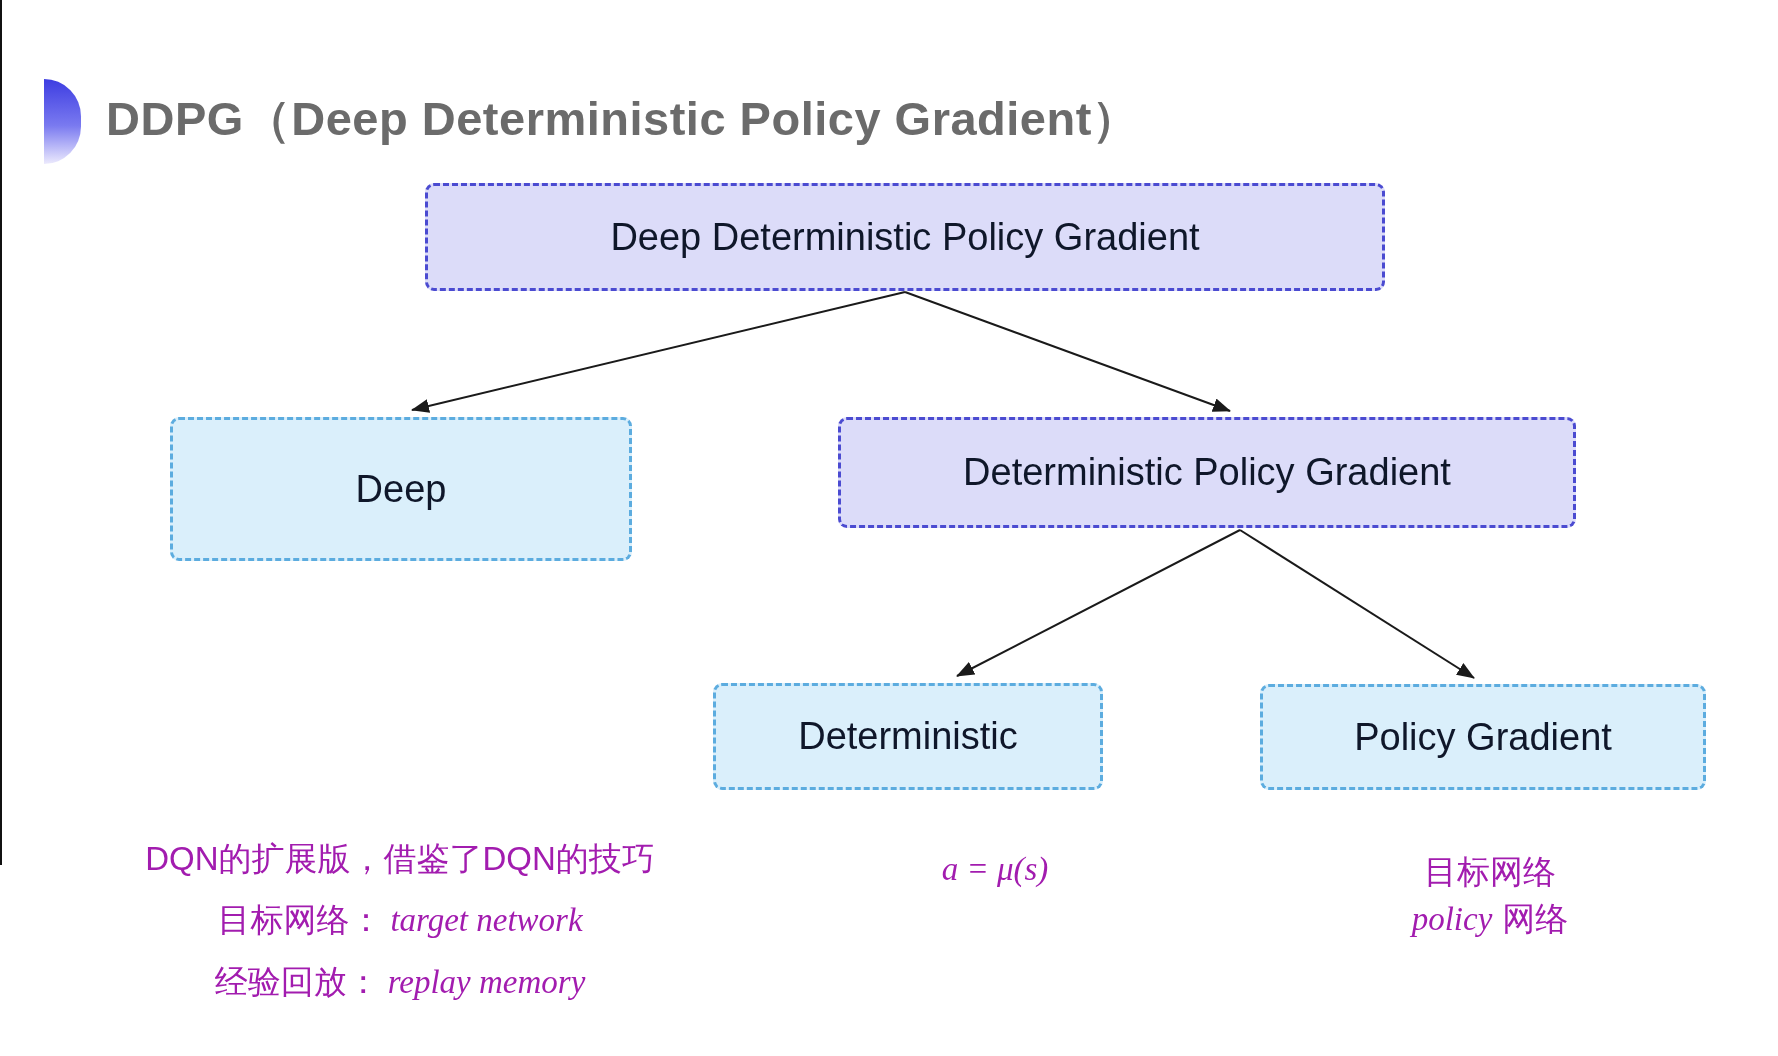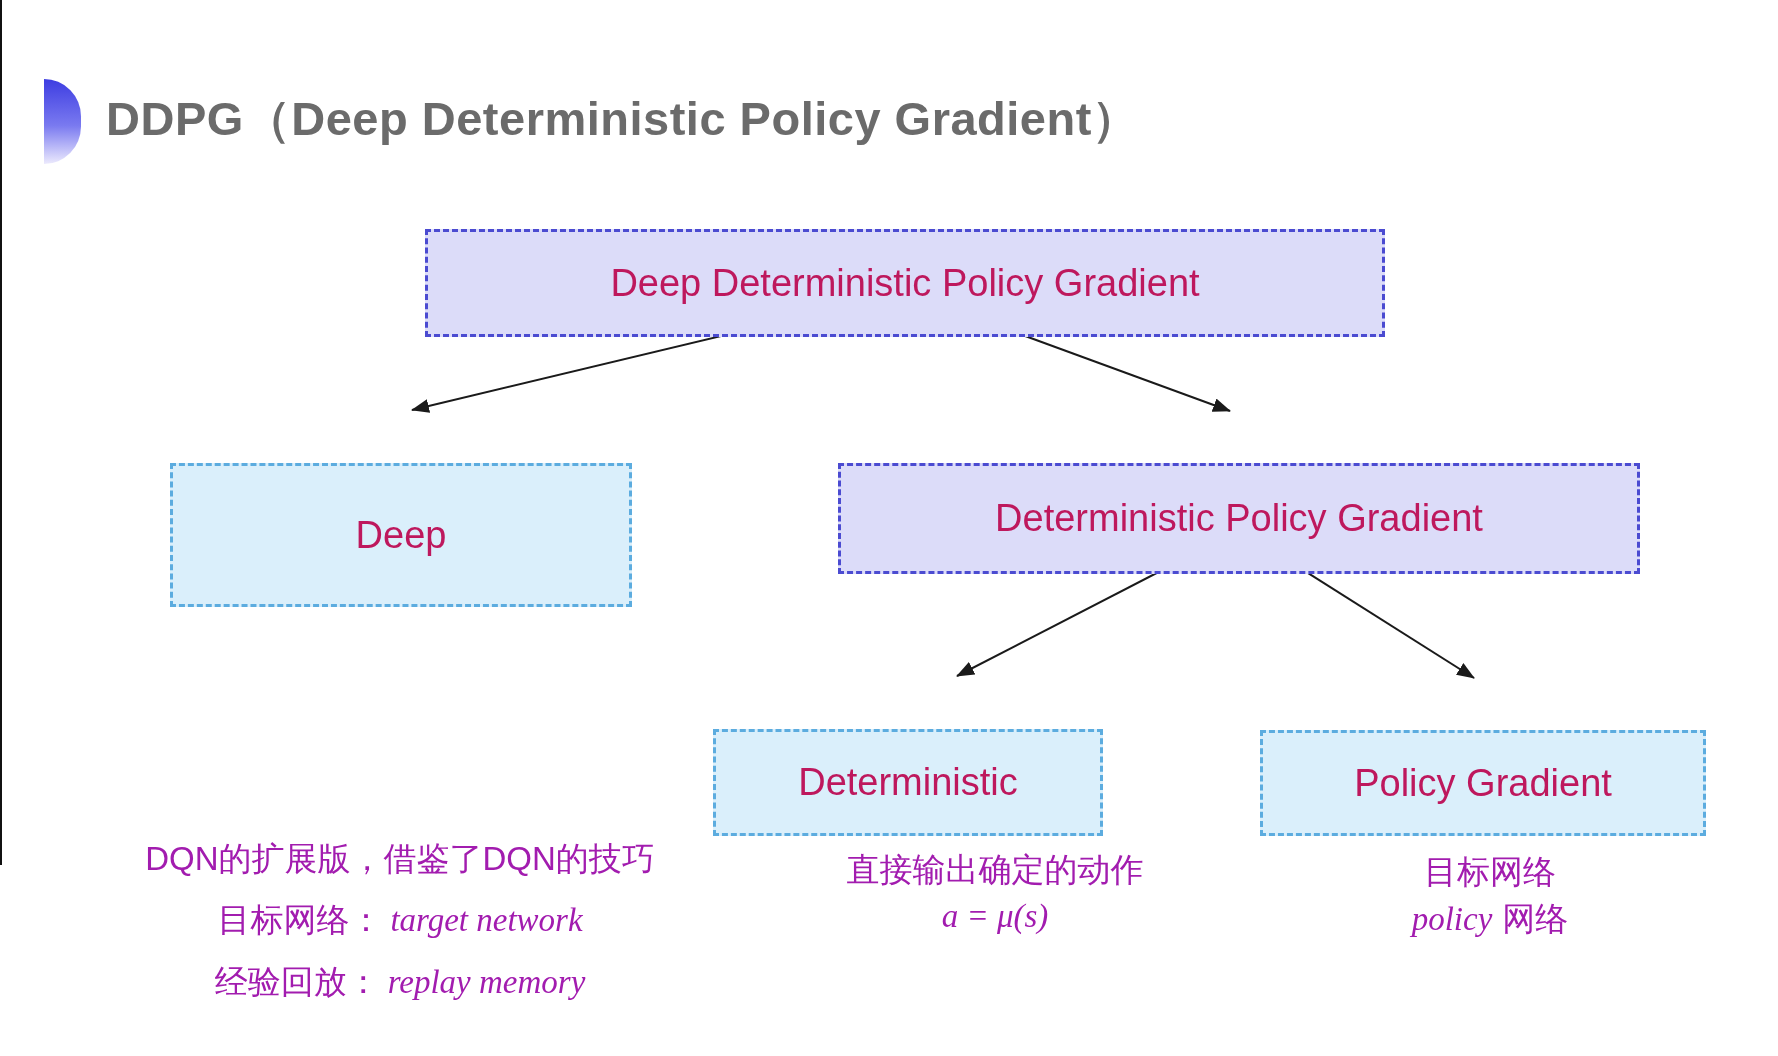--- a/index.html
+++ b/index.html
@@ -14,29 +14,28 @@
     background:linear-gradient(180deg,#3d3de1 0%,#7a7af0 55%,#eceafd 100%);
     border-radius:0 42px 42px 0 / 0 50% 50% 0;
   }
   .page-title{
     position:absolute;left:106px;top:88px;width:1500px;
     font-size:47px;font-weight:600;color:#6b6b6b;letter-spacing:0.5px;white-space:nowrap;
   }
   
   .node{
     position:absolute;display:flex;align-items:center;justify-content:center;
-    border-radius:0;font-size:38px;font-weight:500;color:#be185d;text-align:center;
+    border-radius:9px;font-size:38px;font-weight:500;color:#0f172a;text-align:center;
     box-sizing:border-box;
-    margin-top:46px;
   }
   .node.purple{background:#dcdcf9;border:3px dashed #4b4bd1;}
   .node.cyan{background:#daeffb;border:3px dashed #5cacdf;}
   #node-root{left:425px;top:183px;width:960px;height:108px;}
   #node-deep{left:170px;top:417px;width:462px;height:144px;}
-  #node-dpg{left:838px;top:417px;width:802px;height:111px;}
+  #node-dpg{left:838px;top:417px;width:738px;height:111px;}
   #node-det{left:713px;top:683px;width:390px;height:107px;}
   #node-pg{left:1260px;top:684px;width:446px;height:106px;}
   
   #arrows{position:absolute;left:0;top:0;pointer-events:none;}
   
   .note{position:absolute;text-align:center;font-size:33px;font-weight:500;color:#a21caf;}
   .note .row{white-space:nowrap;}
   #note-deep{left:110px;width:580px;top:828px;}
   #note-deep .row{line-height:61px;}
   #note-det{left:795px;width:400px;top:846px;}
@@ -93,21 +92,20 @@
     <div class="row">DQN的扩展版，借鉴了DQN的技巧</div>
     <div class="row">
       <span>目标网络：</span><span class="term">target network</span>
     </div>
     <div class="row">
       <span>经验回放：</span><span class="term">replay memory</span>
     </div>
   </div>
 
   <div id="note-det" class="note">
-    <div class="row">直接输出确定的动作</div>
     <div class="row formula">a = μ(s)</div>
   </div>
 
   <div id="note-pg" class="note">
     <div class="row">目标网络</div>
     <div class="row">
       <span class="formula">policy</span><span class="suffix">网络</span>
     </div>
   </div>
 

